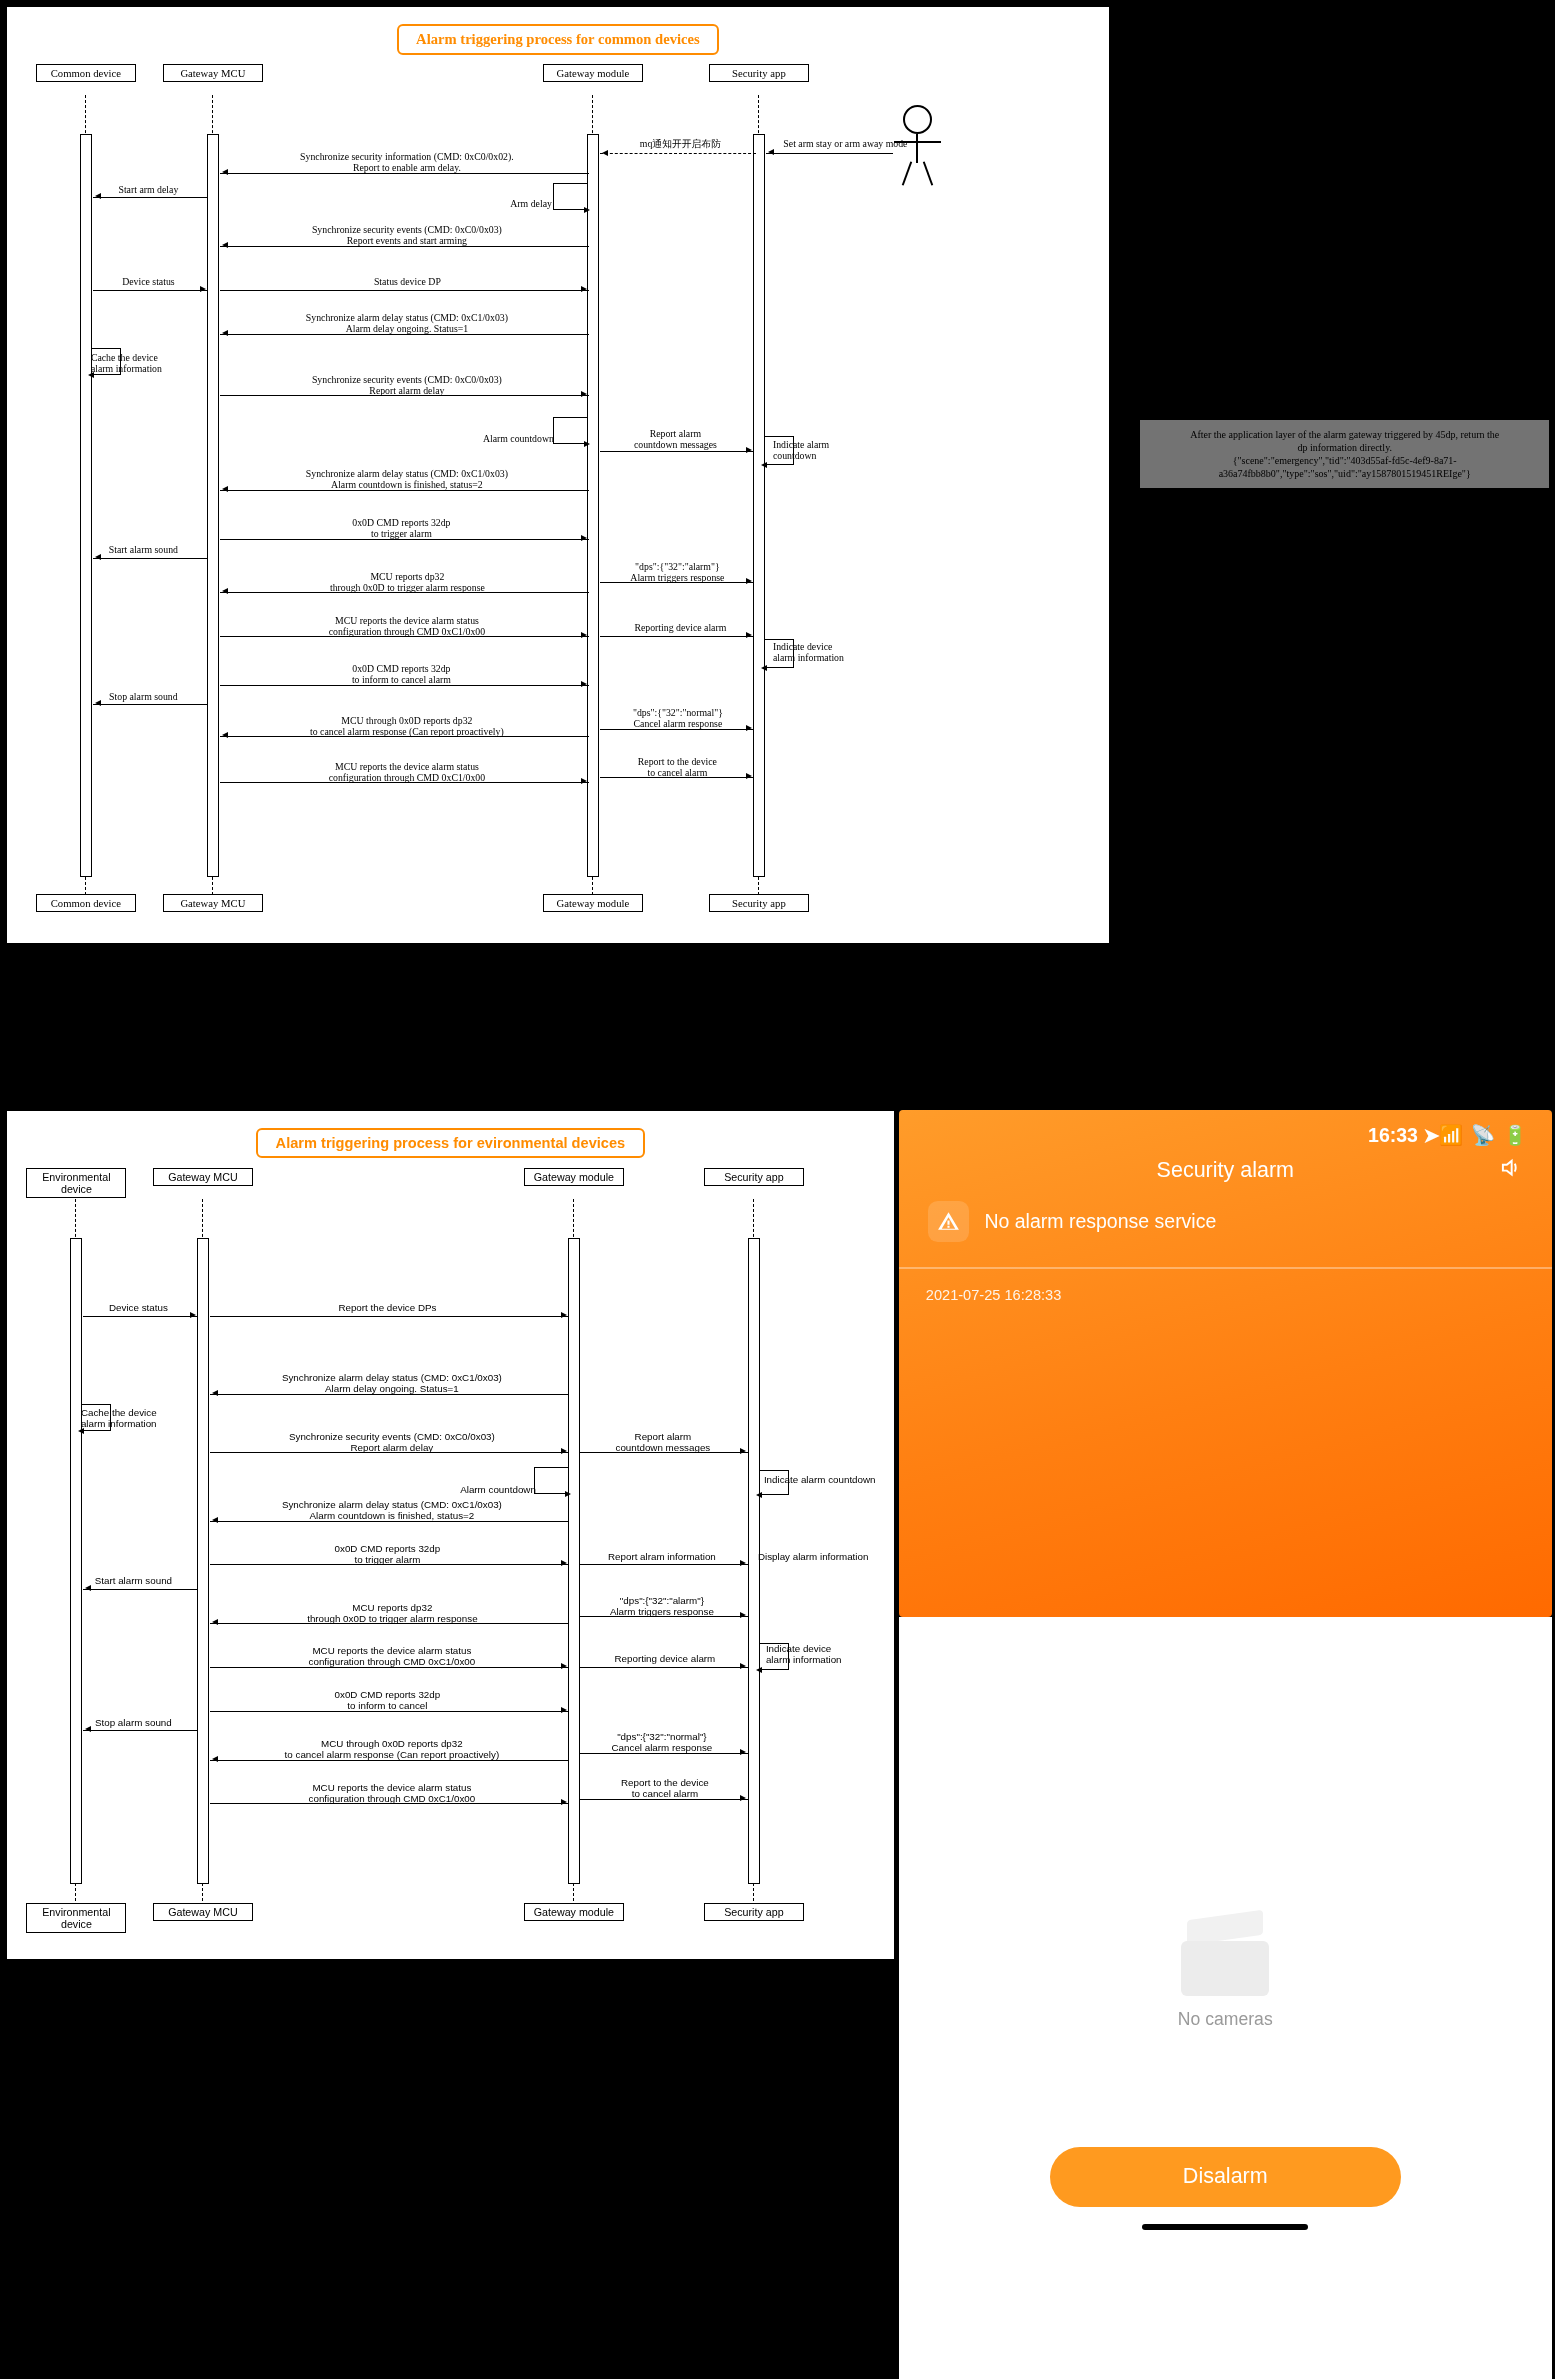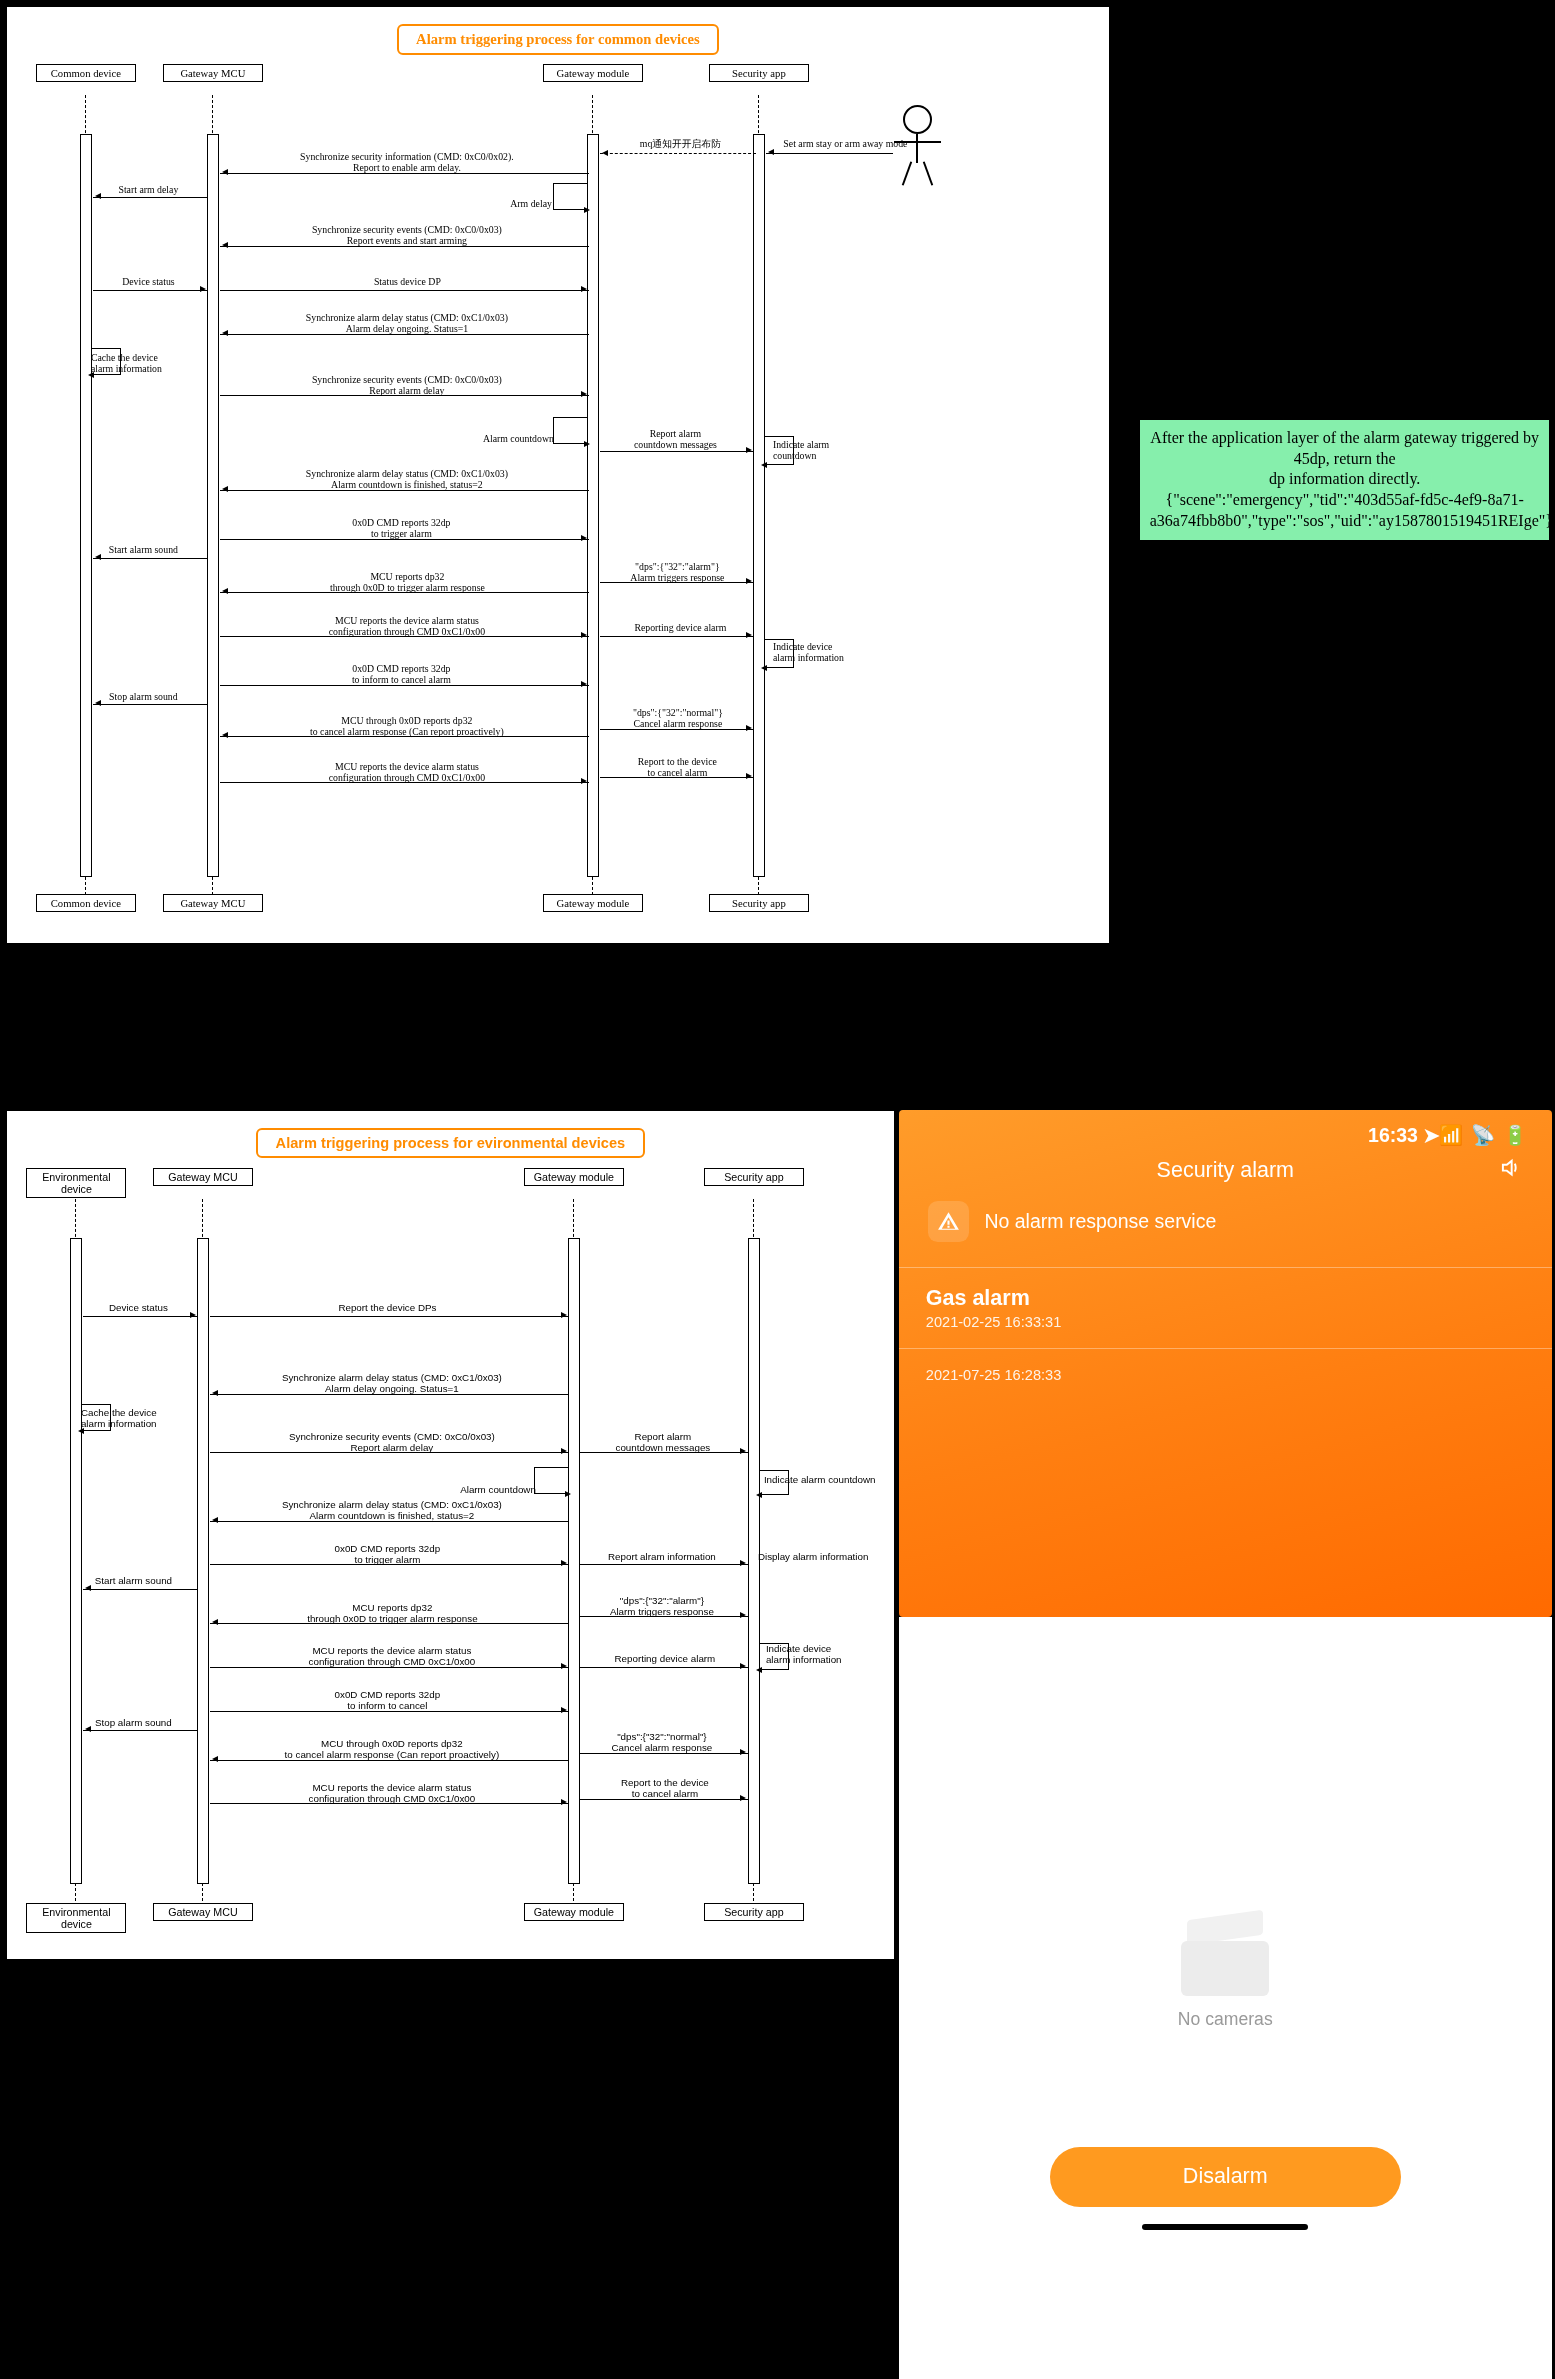--- a/index.html
+++ b/index.html
@@ -15,21 +15,21 @@
 .activation{position:absolute;width:9.8px;background:#fff;border:1px solid #000;left:-4.9px}
 .arrow{position:absolute;height:1px;background:#000}
 .arrow:after{content:"";position:absolute;right:-1px;top:-3.9px;border:3.9px solid transparent;border-left:6.8px solid #000}
 .arrow.left:after{right:auto;left:-1px;border:3.9px solid transparent;border-right:6.8px solid #000}
 .arrow.dashed{background:transparent;border-top:1px dashed #000}
 .msg-label{position:absolute;font-size:9.8px;text-align:center;line-height:1.15;white-space:pre}
 .self-loop{position:absolute;border:1px solid #000;border-left:none}
 .self-loop:after{content:"";position:absolute;left:-5.9px;bottom:-3.9px;border:3.9px solid transparent;border-right:6.8px solid #000}
 .self-loop-left{position:absolute;border:1px solid #000;border-right:none}
 .self-loop-left:after{content:"";position:absolute;right:-5.9px;bottom:-3.9px;border:3.9px solid transparent;border-left:6.8px solid #000}
-.note-box{background:#86efac;border:1px solid #000;font-size:16px;padding:7.8px 9.8px;line-height:1.3;text-align:center}
+.note-box{background:#737373;border:1px solid #000;font-size:10px;padding:7.8px 9.8px;line-height:1.3;text-align:center}
 
 
 .phone{background:linear-gradient(165deg,#ff9c2a 0%,#ff7f11 55%,#ff6a00 100%);color:#fff;font-family:-apple-system,Helvetica,Arial,sans-serif;position:relative;border-radius:3.9px}
 .phone .statusbar{display:flex;justify-content:flex-end;padding:13.7px 23.4px 5.9px;font-size:19.5px;font-weight:600}
 .phone .signal{letter-spacing:1px}
 .phone .appbar{text-align:center;font-size:21.5px;padding:5.9px 0 17.6px;position:relative}
 .phone .speaker-icon{position:absolute;right:29px;top:3.9px;width:23.4px;height:23.4px}
 .phone .notice{display:flex;align-items:center;gap:15.6px;padding:0 29px 25px}
 .phone .tri{width:41px;height:41px;border-radius:9.8px;background:rgba(255,255,255,.15);display:flex;align-items:center;justify-content:center}
 .phone .notice-text{font-size:19.5px}
@@ -351,24 +351,20 @@
     </div>
     <div class="notice">
       <div class="tri">
         <svg width="25" height="25" viewBox="0 0 24 24" fill="#fff">
                 <path d="M12 3 2 20h20L12 3zm0 5 6.5 11h-13L12 8zm-1 3v4h2v-4h-2zm0 5v2h2v-2h-2z"></path>
               </svg>
       </div>
       <span class="notice-text">No alarm response service</span>
     </div>
     <div class="divider"></div>
-    <div class="alarm-row">
-      <div class="alarm-title">Gas alarm</div>
-      <div class="alarm-time">2021-02-25 16:33:31</div>
-    </div>
     <div class="divider"></div>
     <div class="alarm-row">
       <div class="alarm-time">2021-07-25 16:28:33</div>
     </div>
   </div>
   <div class="phone-bottom" style="height:624px">
     <div class="empty-box">
       <div class="empty-lid"></div>
             <div class="empty-body"></div>
     </div>

